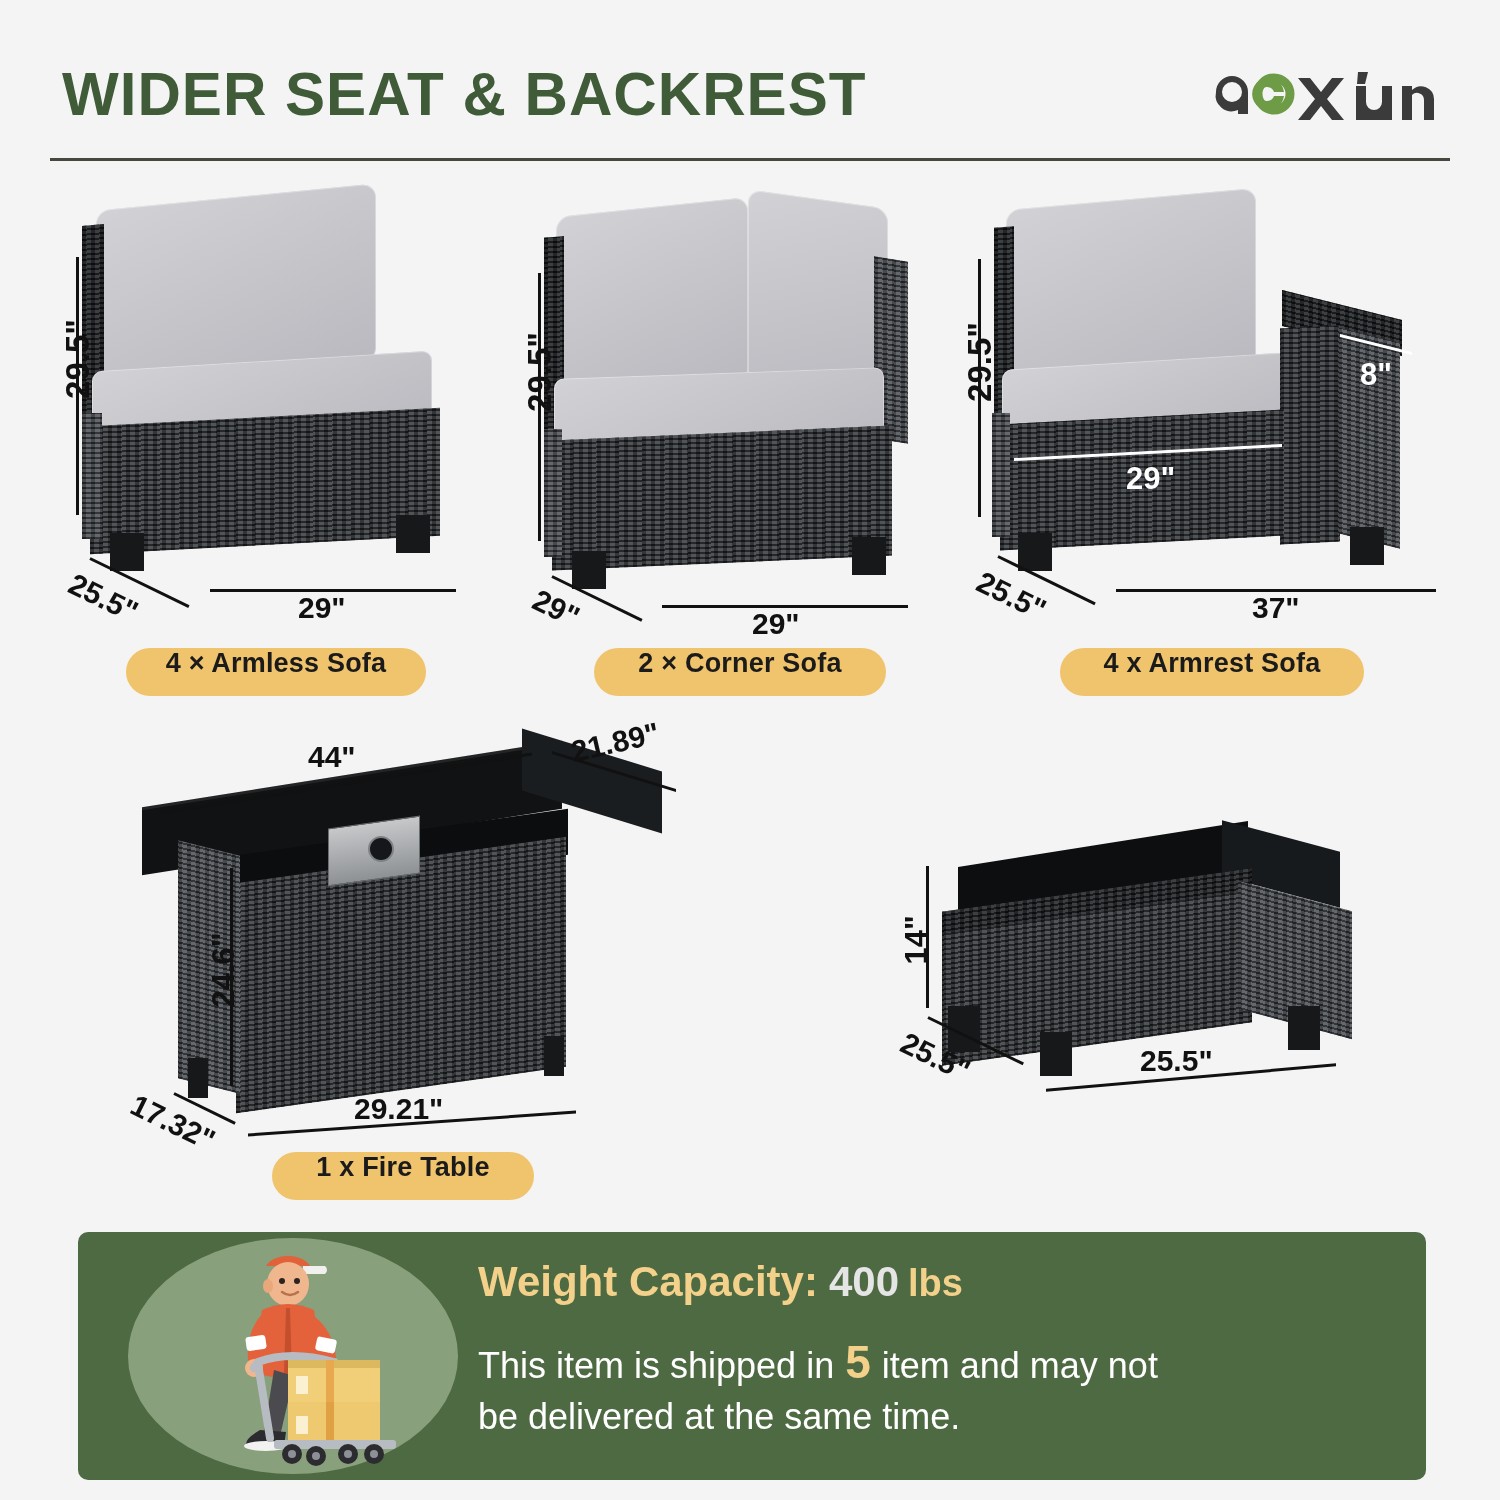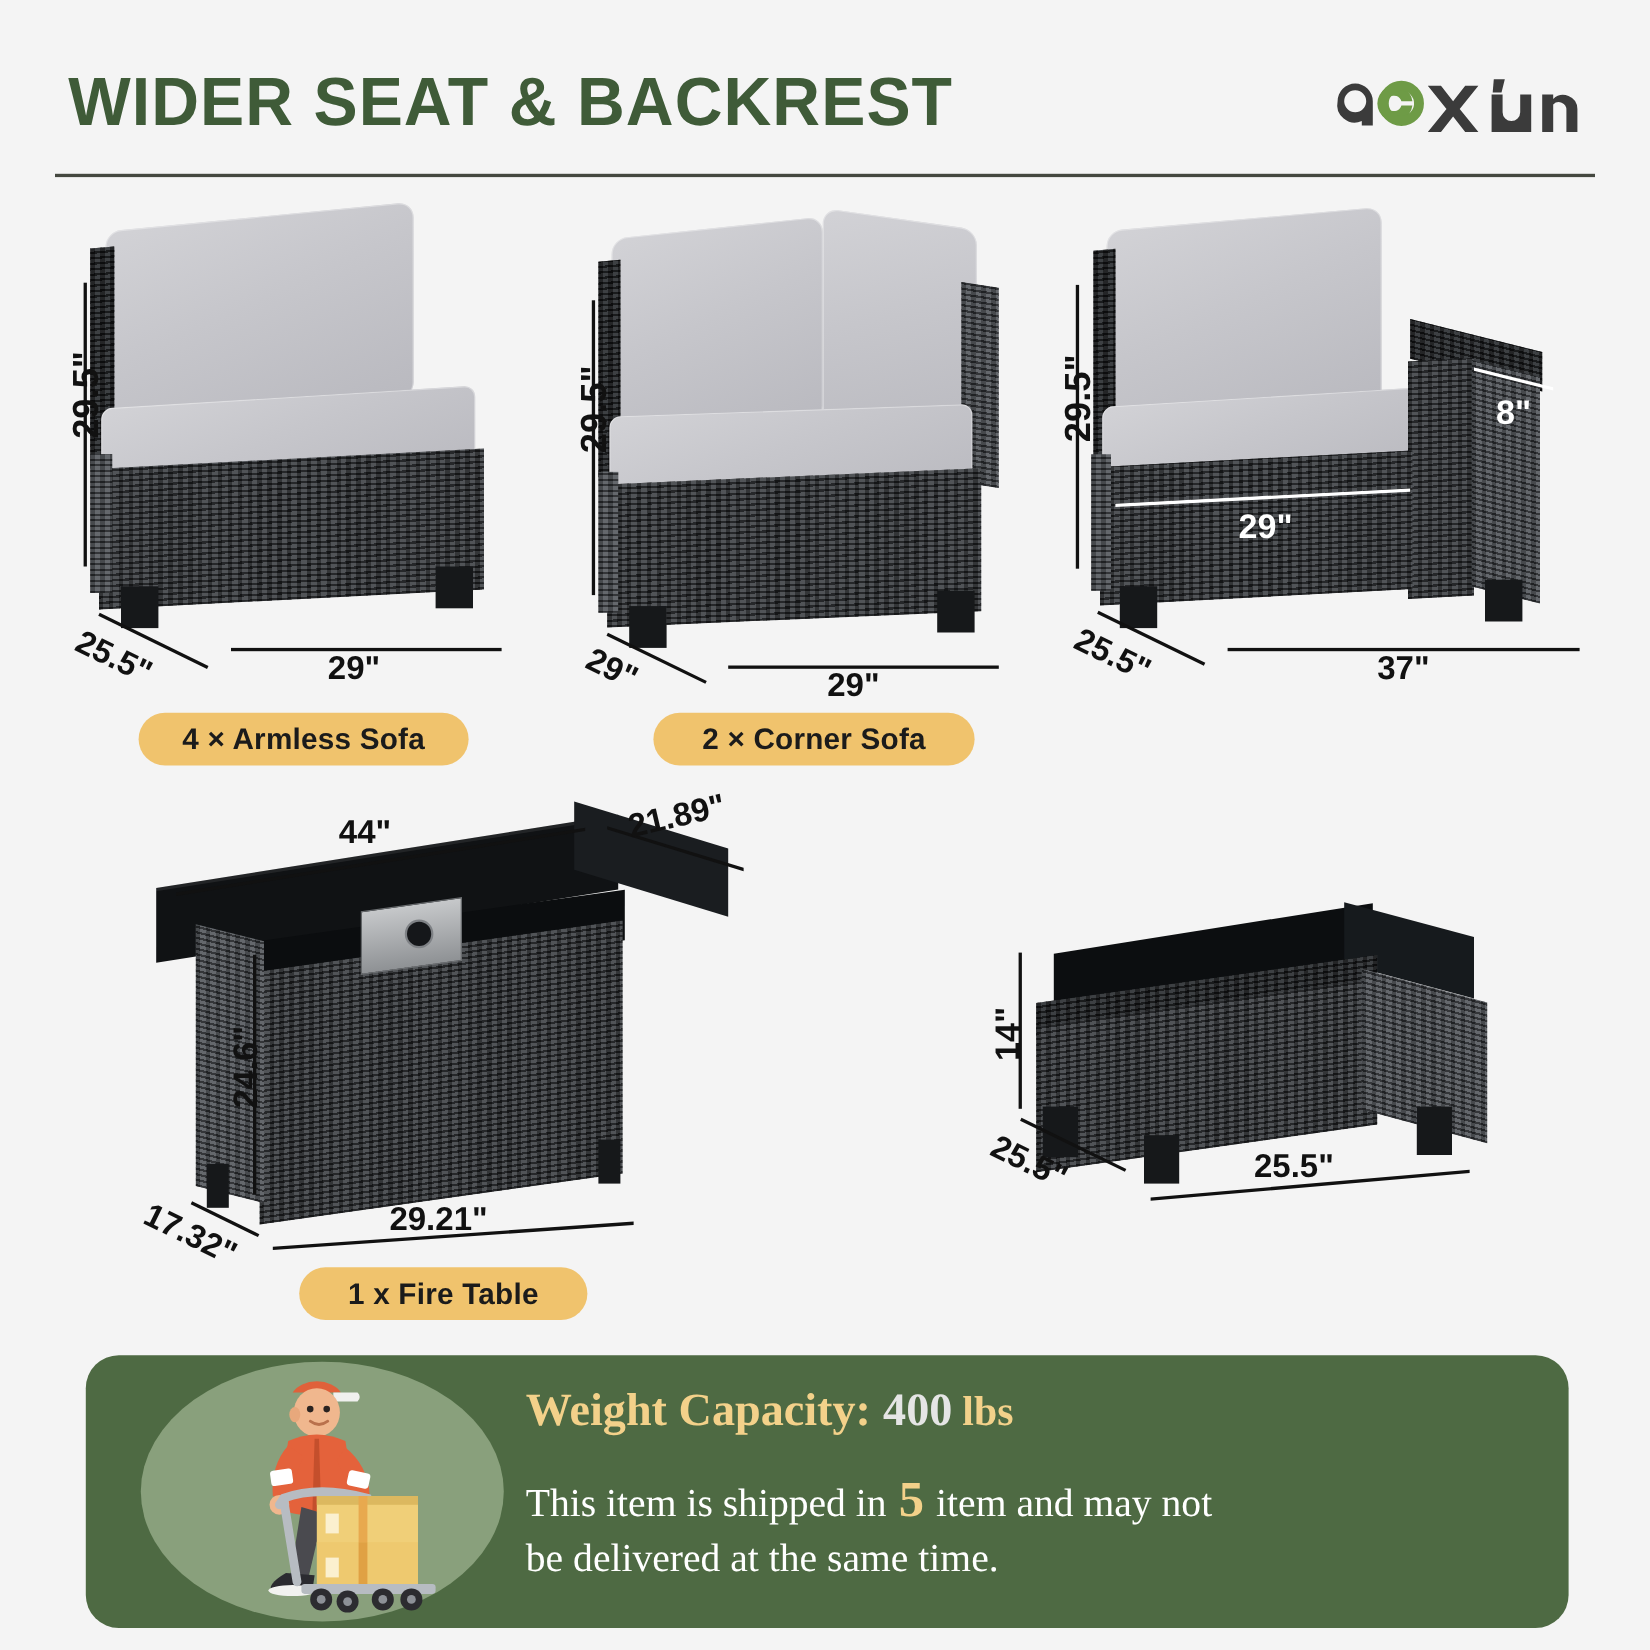--- a/index.html
+++ b/index.html
@@ -70,34 +70,33 @@
   .dim-line.white { background: #fff; }
 
   
   .pill {
     position: absolute;
     background: #f0c36d;
     border-radius: 26px;
     color: #1b1b1b;
     font-size: 27px;
     font-weight: bold;
-    display: flex; align-items: center; justify-content: center;
+    display: flex; align-items: flex-start; justify-content: center;
     height: 48px;
     letter-spacing: .2px;
   }
 
   
   .banner {
     position: absolute;
     left: 78px; top: 1232px;
     width: 1348px; height: 248px;
     background: #4e6a43;
-    border-radius: 30px;
+    border-radius: 10px;
     overflow: hidden;
-    font-family: Liberation Serif, serif;
   }
   .banner-oval {
     position: absolute; left: 50px; top: 6px;
     width: 330px; height: 236px;
     background: #89a07c;
     border-radius: 50%;
   }
   .banner-text { position: absolute; left: 400px; top: 26px; width: 930px; }
   .cap-line {
     font-size: 42px; font-weight: bold; color: #f3d18a;
@@ -249,20 +248,23 @@
     <div class="dim-line white" style="left:54px; top:266px; width:268px; height:3px; transform:skewY(-3deg);"></div>
     <div class="dim white" style="left:166px; top:276px; font-size:31px;">29"</div>
 
     <div class="dim-line" style="left:38px; top:370px; width:108px; height:3px; transform:rotate(26deg); transform-origin:left center;"></div>
     <div class="dim" style="left:26px; top:380px; font-size:30px; transform:rotate(26deg); transform-origin:left top;">25.5"</div>
 
     <div class="dim-line" style="left:156px; top:404px; width:320px; height:3px;"></div>
     <div class="dim" style="left:292px; top:406px; font-size:30px;">37"</div>
   </div>
 
+  <div class="pill" style="left:1060px; top:648px; width:304px;">
+    <span>4 x Armrest Sofa</span>
+  </div>
 
   <div class="piece" style="left:130px; top:740px; width:580px; height:400px;">
 
     <div style="position:absolute; left:12px; top:34px; width:420px; height:68px;
                 background:#101214; transform:skewY(-9deg);
                 box-shadow: inset 0 3px 0 rgba(255,255,255,.08);"></div>
     <div style="position:absolute; left:392px; top:10px; width:140px; height:62px;
                 background:#1a1d20; transform:skewY(17deg);"></div>
 
     <div style="position:absolute; left:108px; top:92px; width:330px; height:46px;

